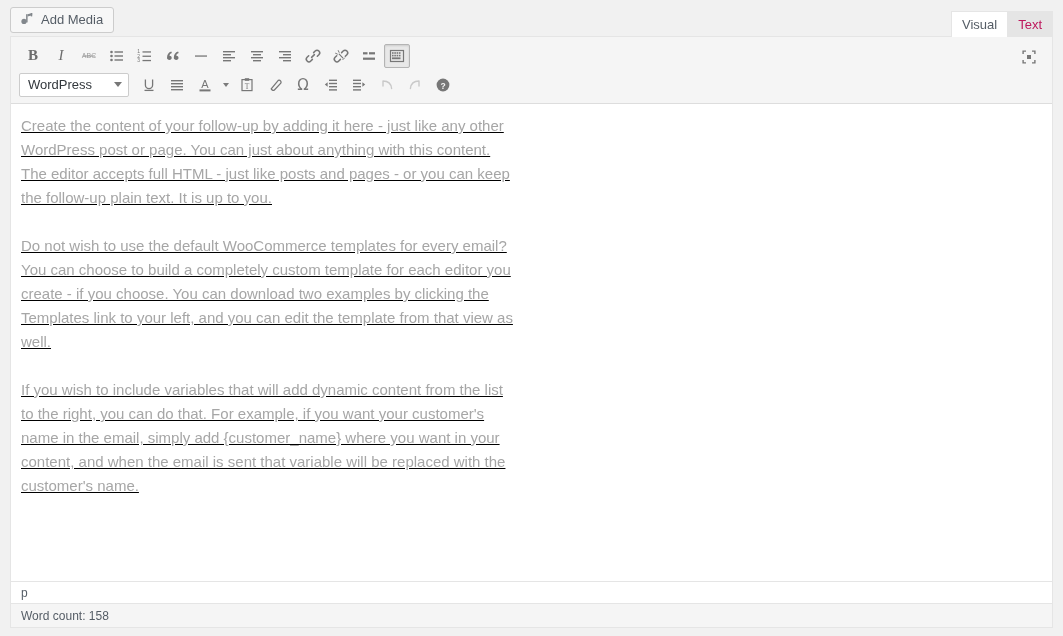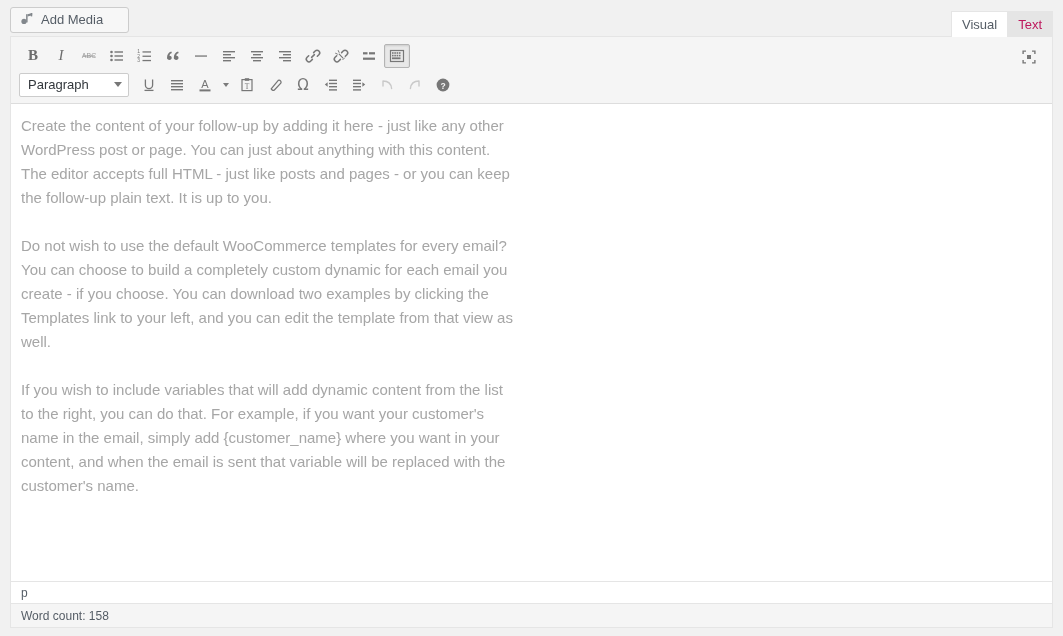--- a/index.html
+++ b/index.html
@@ -17,21 +17,21 @@
     left: 10px; top: 5px;
     height: 30px;
     display: flex;
     align-items: center;
   }
   .add-media-btn {
     display: inline-flex;
     align-items: center;
     gap: 6px;
     height: 26px;
-    padding: 0 25px 0 8px;
+    padding: 0 10px 0 8px;
     background: #f7f7f7;
     border: 1px solid #cccccc;
     border-radius: 3px;
     color: #555d66;
     font-size: 13px;
     line-height: 24px;
     cursor: pointer;
     white-space: nowrap;
   }
   .media-glyph {
@@ -178,20 +178,21 @@
   
   .content {
     flex: 1 1 auto;
     background: #ffffff;
     overflow: hidden;
     position: relative;
   }
   .content-inner {
     padding: 10px 12px 0 10px;
     max-width: 520px;
+    text-decoration: underline;
   }
   .content p {
     margin: 0 0 24px 0;
     color: #a6a6a6;
     font-size: 15px;
     line-height: 24px;
     font-family: "Liberation Sans", sans-serif;
   }
 
   
@@ -357,21 +358,21 @@
           <rect x="6.3" y="7.8" width="1.6" height="1.6" fill="currentColor" stroke="none"></rect>
           <rect x="8.6" y="7.8" width="1.6" height="1.6" fill="currentColor" stroke="none"></rect>
           <rect x="10.9" y="7.8" width="1.6" height="1.6" fill="currentColor" stroke="none"></rect>
           <rect x="4" y="10.4" width="8.5" height="1.8" fill="currentColor" stroke="none"></rect>
         </svg>
       </div>
     </div>
 
     <div class="tb-row row2">
       <div class="fmt-select">
-        <span>Paragraph</span>
+        <span>WordPress</span>
         <span class="caret"></span>
       </div>
 
       <div class="btn">
         <svg width="18" height="18" viewBox="0 0 18 18" fill="none" stroke="currentColor" stroke-width="1.3">
           <path d="M5.4 3.6 V9 a3.6 3.6 0 0 0 7.2 0 V3.6" fill="none"></path>
           <line x1="4.5" y1="14.4" x2="13.5" y2="14.4"></line>
         </svg>
       </div>
 
@@ -457,21 +458,21 @@
         <path d="M15.6 2.4 H12 V3.8 H14.2 V6 H15.6 Z"></path>
         <path d="M2.4 15.6 H6 V14.2 H3.8 V12 H2.4 Z"></path>
         <path d="M15.6 15.6 H12 V14.2 H14.2 V12 H15.6 Z"></path>
       </svg>
     </div>
   </div>
 
   <div class="content">
     <div class="content-inner">
       <p>Create the content of your follow-up by adding it here - just like any other WordPress post or page. You can just about anything with this content. The editor accepts full HTML - just like posts and pages - or you can keep the follow-up plain text. It is up to you.</p>
-      <p>Do not wish to use the default WooCommerce templates for every email? You can choose to build a completely custom dynamic for each email you create - if you choose. You can download two examples by clicking the Templates link to your left, and you can edit the template from that view as well.</p>
+      <p>Do not wish to use the default WooCommerce templates for every email? You can choose to build a completely custom template for each editor you create - if you choose. You can download two examples by clicking the Templates link to your left, and you can edit the template from that view as well.</p>
       <p>If you wish to include variables that will add dynamic content from the list to the right, you can do that. For example, if you want your customer's name in the email, simply add {customer_name} where you want in your content, and when the email is sent that variable will be replaced with the customer's name.</p>
     </div>
   </div>
 
   <div class="path-bar">
     <span>p</span>
   </div>
   <div class="wordcount-bar">
     <span>Word count: 158</span>
   </div>

